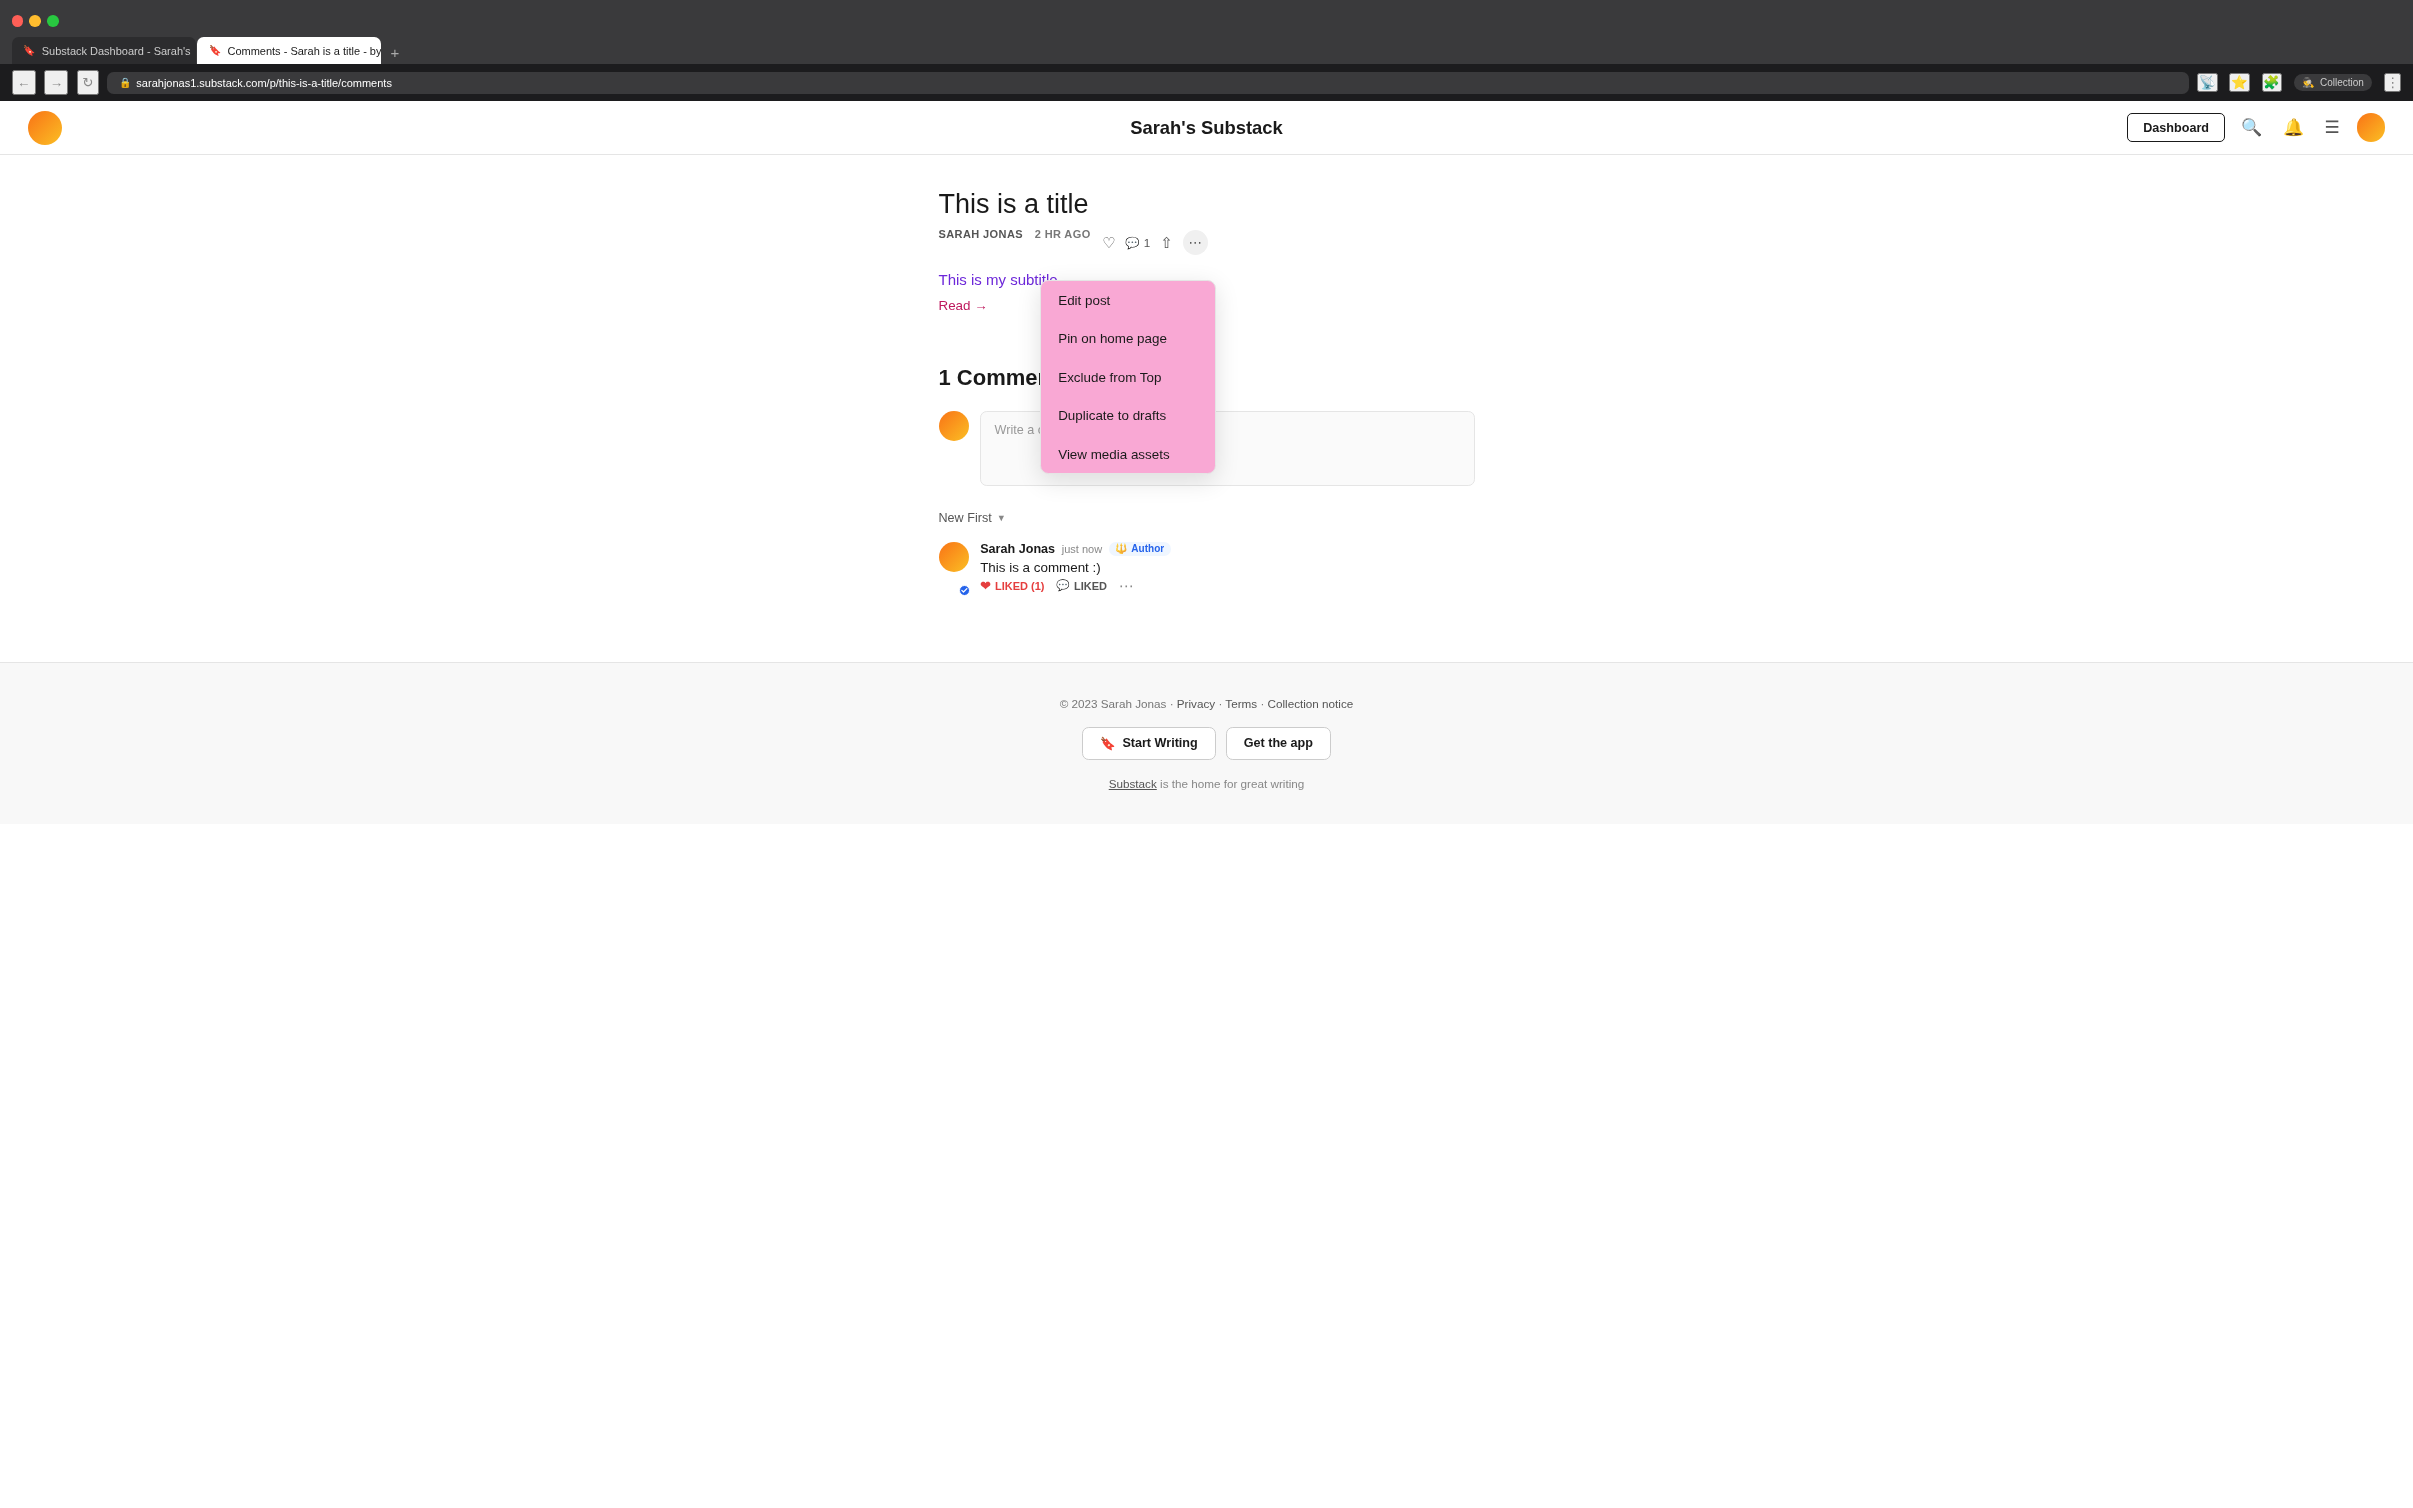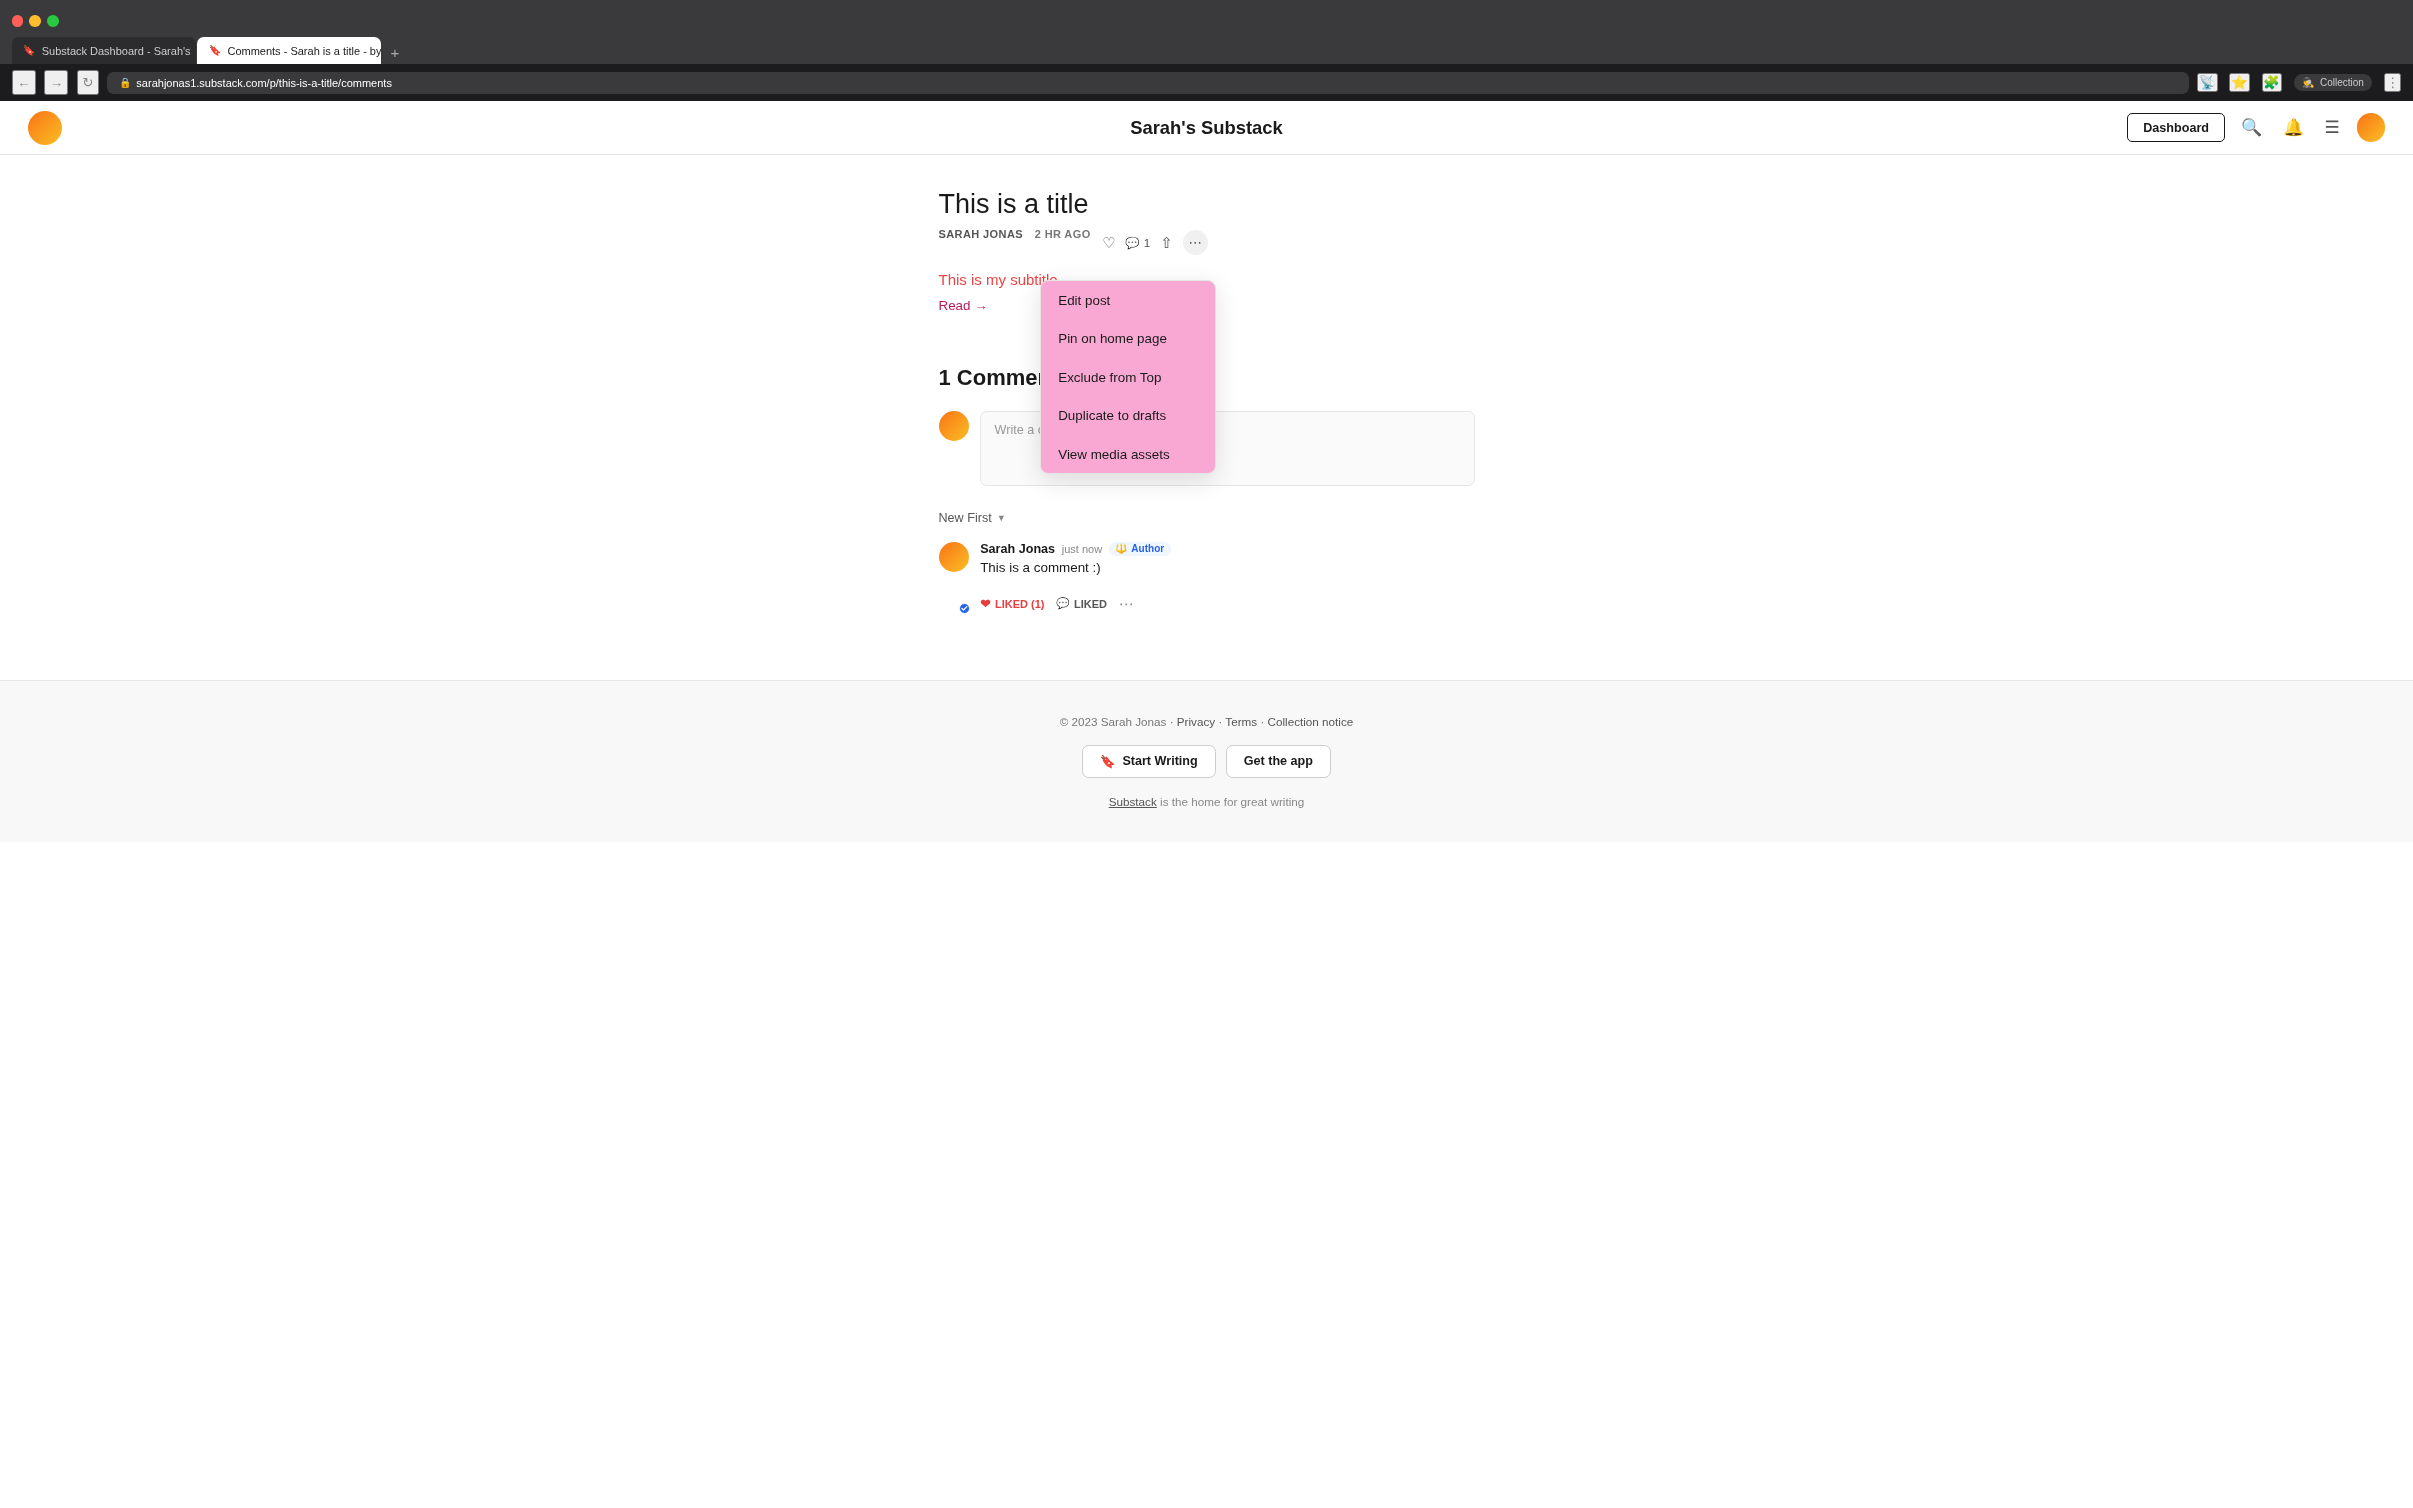--- a/index.html
+++ b/index.html
@@ -45,21 +45,21 @@
     .main-content { max-width: 570px; margin: 0 auto; padding: 34px 17px 50px; }
 
     
     .post-title { font-size: 27px; font-weight: 400; color: #1a1a1a; margin-bottom: 8.4px; }
     .post-meta { display: flex; align-items: center; gap: 11.7px; color: #777; font-size: 11px; font-weight: 600; letter-spacing: 0.4px; text-transform: uppercase; margin-bottom: 17px; }
     .post-meta-author { color: #555; }
     .post-actions { display: flex; align-items: center; gap: 10px; }
     .post-action-btn { background: none; border: none; cursor: pointer; color: #555; font-size: 15px; display: flex; align-items: center; gap: 3.4px; }
     .post-action-btn span { font-size: 11.7px; color: #555; }
     .more-btn { width: 25px; height: 25px; border-radius: 50%; display: flex; align-items: center; justify-content: center; background: #f0f0f0; border: none; cursor: pointer; font-size: 13.4px; color: #555; }
-    .post-subtitle { font-size: 15px; color: #ef4444; margin-bottom: 10px; }
+    .post-subtitle { font-size: 15px; color: #6d28d9; margin-bottom: 10px; }
     .post-read-link { color: #be185d; font-size: 13.4px; text-decoration: none; display: inline-flex; align-items: center; gap: 3.4px; margin-bottom: 52px; }
     .dropdown-menu { position: absolute; top: 50px; right: -8.4px; background: #f9a8d4; border: 0.8px solid #e5e5e5; border-radius: 8.4px; box-shadow: 0 6.7px 25px rgba(0,0,0,0.12); z-index: 200; width: 176px; overflow: hidden; }
     .dropdown-item { padding: 11.7px 17px; font-size: 13.4px; color: #1a1a1a; cursor: pointer; transition: background 0.15s; }
     .post-actions-wrapper { position: relative; display: inline-flex; align-items: center; }
 
     
     .comments-heading { font-size: 22px; font-weight: 700; margin-bottom: 20px; }
     .comment-input-area { display: flex; gap: 11.7px; align-items: flex-start; margin-bottom: 25px; }
     .comment-avatar { width: 30px; height: 30px; border-radius: 50%; background: linear-gradient(135deg, #f97316, #fbbf24); flex-shrink: 0; }
     .comment-input-box { flex: 1; border: 0.8px solid #e5e5e5; border-radius: 6.7px; padding: 11.7px 13.4px; font-size: 12.6px; color: #999; background: #fafafa; min-height: 75px; cursor: text; }
@@ -73,21 +73,21 @@
     .comment-item { display: flex; gap: 11.7px; margin-bottom: 17px; }
     .comment-author-avatar { position: relative; flex-shrink: 0; }
     .comment-avatar-img { width: 30px; height: 30px; border-radius: 50%; background: linear-gradient(135deg, #f97316, #fbbf24); }
     .comment-verified-badge { position: absolute; bottom: -1.7px; right: -1.7px; width: 11.7px; height: 11.7px; background: #2563eb; border-radius: 50%; display: flex; align-items: center; justify-content: center; border: 1.7px solid #fff; }
     .comment-verified-badge svg { width: 6.7px; height: 6.7px; }
     .comment-body { flex: 1; }
     .comment-header { display: flex; align-items: center; gap: 6.7px; margin-bottom: 3.4px; }
     .comment-author-name { font-size: 12.6px; font-weight: 700; color: #1a1a1a; }
     .comment-timestamp { font-size: 11px; color: #888; }
     .author-badge { display: flex; align-items: center; gap: 3.4px; background: #eff6ff; color: #2563eb; border-radius: 10px; padding: 1.7px 6.7px; font-size: 10px; font-weight: 600; }
-    .comment-text { font-size: 13.4px; color: #1a1a1a; margin-bottom: 20px; }
+    .comment-text { font-size: 13.4px; color: #1a1a1a; margin-bottom: 2px; }
     .comment-actions { display: flex; align-items: center; gap: 11.7px; }
     .comment-action { display: flex; align-items: center; gap: 4.2px; font-size: 11px; font-weight: 600; cursor: pointer; background: none; border: none; color: #555; }
     .comment-action.liked { color: #e53e3e; }
     .comment-action-heart { color: #e53e3e; font-size: 12.6px; }
     .comment-more-btn { background: none; border: none; cursor: pointer; color: #888; font-size: 15px; }
 
     
     .site-footer { background: #f8f8f8; padding: 34px 17px; border-top: 0.8px solid #e5e5e5; }
     .footer-legal { text-align: center; font-size: 11.7px; color: #777; margin-bottom: 17px; }
     .footer-legal a { color: #555; text-decoration: none; }

